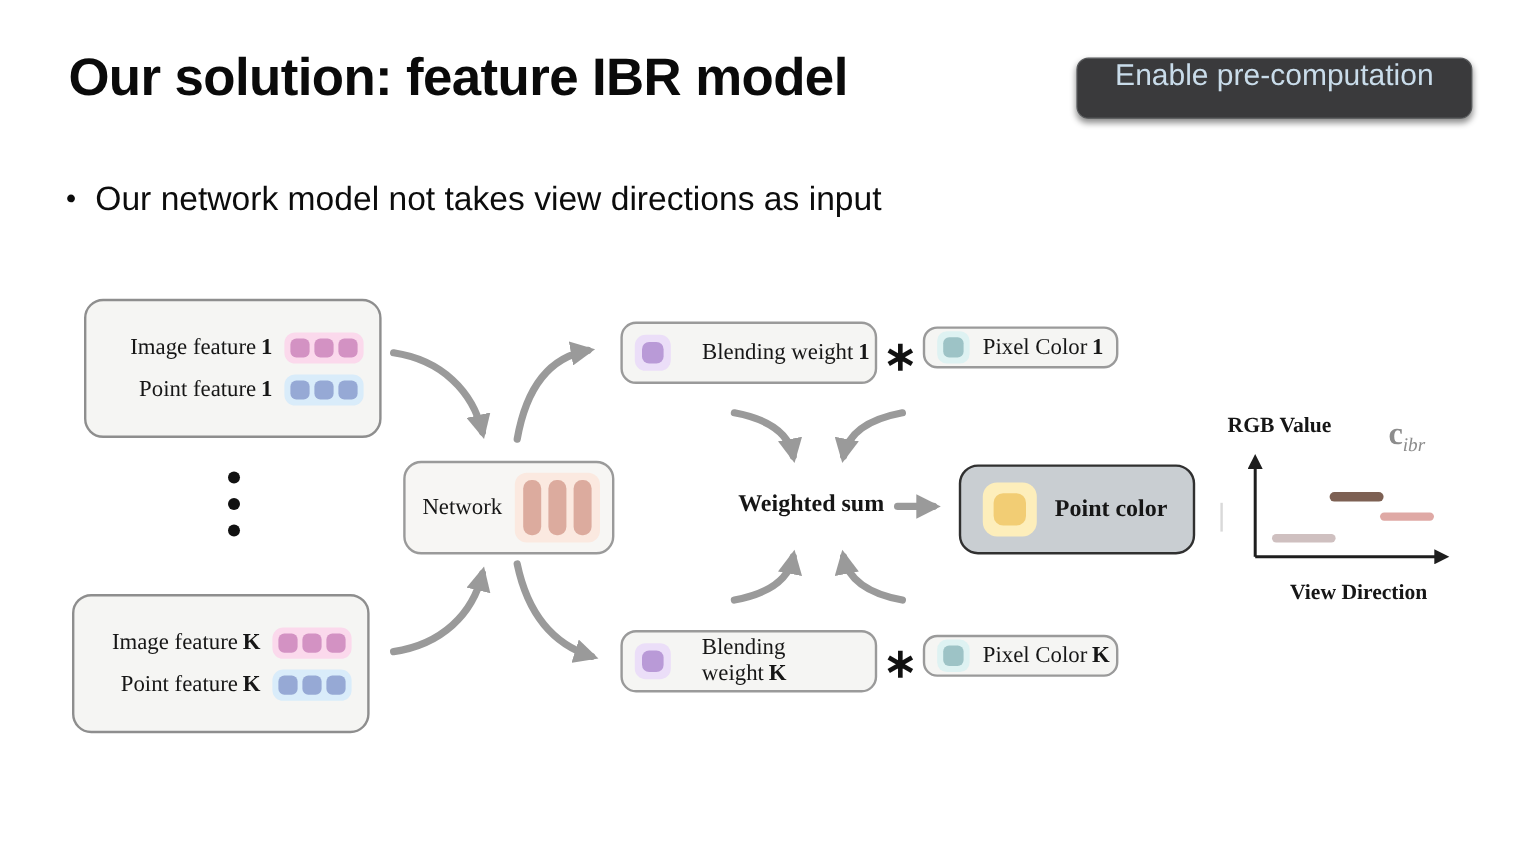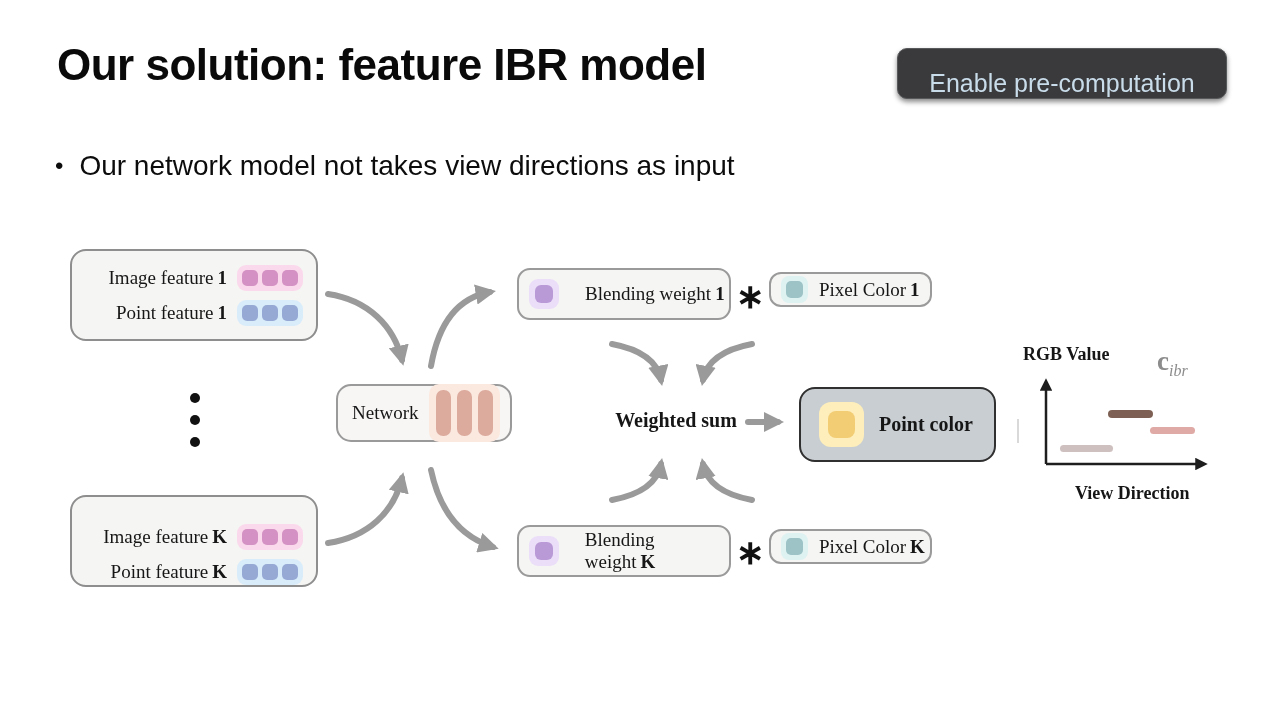--- a/index.html
+++ b/index.html
@@ -5,50 +5,50 @@
   * { margin:0; padding:0; box-sizing:border-box; }
   body { background:#ffffff; font-family:"Liberation Sans", sans-serif; }
   .slide { position:relative; width:1268px; height:714px; background:#ffffff; overflow:hidden; }
 
   .title { position:absolute; left:57px; top:40px; font-size:44px; font-weight:bold;
            letter-spacing:-0.5px; color:#0a0a0a; font-family:"Liberation Sans", sans-serif; }
 
   .precompute-btn { position:absolute; left:897px; top:48px; width:330px; height:51px;
            background:#3a3a3c; border:1px solid #57595b; border-radius:10px;
            box-shadow:0 3px 5px rgba(0,0,0,0.45);
-           color:#c9dcea; font-size:25px; display:flex; align-items:flex-end; justify-content:center;
+           color:#c9dcea; font-size:25px; display:flex; align-items:flex-start; justify-content:center;
            cursor:pointer; font-family:"Liberation Sans", sans-serif; }
 
   .bullet-row { position:absolute; left:55px; top:150px; display:flex; align-items:center;
            font-size:28px; color:#0c0c0c; }
   .bullet-dot { font-size:24px; margin-right:16px; }
 
   
   .ser { font-family:"Liberation Serif", serif; color:#161616; }
 
-  .feat-box { position:absolute; width:248px; height:92px; background:#f5f5f3;
+  .feat-box { position:absolute; width:248px; height:116px; background:#f5f5f3;
            border:2.5px solid #8e8e8e; border-radius:16px;
            display:flex; flex-direction:column; justify-content:center; gap:9px; padding-right:13px; }
   .feat-box-1 { left:70px; top:249px; }
-  .feat-box-k { left:70px; top:495px;justify-content:flex-end; }
+  .feat-box-k { left:60px; top:495px; }
   .feat-row { display:flex; align-items:center; justify-content:flex-end; gap:10px; }
   .feat-label { font-size:19px; }
   .idx { font-weight:bold; margin-left:4px; }
 
   .pill { display:flex; gap:4px; padding:5px; border-radius:9px; }
   .pill.pink { background:#fbd9ec; }
   .pill.blue { background:#d9ecfa; }
   .pill i { display:block; width:16px; height:16px; border-radius:5px; }
   .pill.pink i { background:#d392c3; }
   .pill.blue i { background:#96a9d5; }
 
   .dots-col { position:absolute; left:190px; top:393px; display:flex; flex-direction:column; gap:12px; }
   .dots-col span { width:10px; height:10px; border-radius:50%; background:#111; }
 
-  .network-box { position:absolute; left:336px; top:384px; width:176px; height:58px;
+  .network-box { position:absolute; left:336px; top:384px; width:176px; height:78px;
            background:#f7f6f4; border:2.5px solid #9a9a9a; border-radius:15px;
            display:flex; align-items:center; gap:11px; padding-left:14px; }
   .network-label { font-size:19px; }
   .bars-pill { background:#fbe9e0; border-radius:10px; padding:6px 7px; display:flex; gap:6px; }
   .bars-pill i { display:block; width:15px; height:46px; border-radius:7px; background:#dcab9e; }
 
   .bw-box { position:absolute; width:214px; height:52px; background:#f5f5f3;
            border:2px solid #9a9a9a; border-radius:13px;
            display:flex; align-items:center; gap:26px; padding-left:10px; }
   .bw-1 { left:517px; top:268px; }

